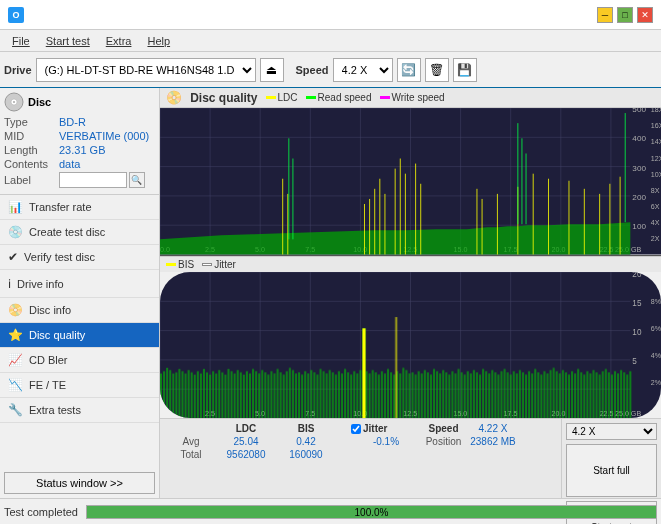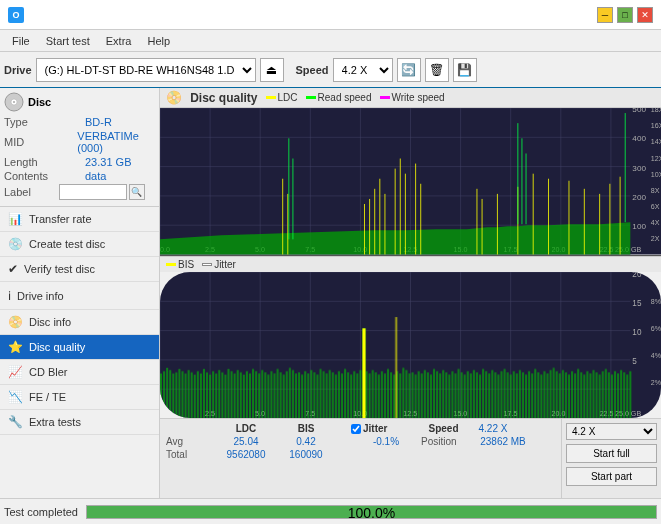--- a/index.html
+++ b/index.html
@@ -69,20 +69,21 @@
       display: flex;
       align-items: center;
       padding: 0 4px;
       border-bottom: 1px solid #ccc;
     }
     .menu-item {
       padding: 2px 8px;
       cursor: pointer;
       color: #333;
       font-size: 11px;
+      text-decoration: underline;
     }
 
     
     .toolbar {
       background: #f0f0f0;
       height: 36px;
       display: flex;
       align-items: center;
       padding: 0 4px;
       border-bottom: 1px solid #0369a1;
@@ -167,21 +168,20 @@
       margin-bottom: 2px;
     }
     .disc-row-label {
       width: 55px;
       color: #555;
       font-size: 11px;
     }
     .disc-row-value {
       color: #1565C0;
       font-size: 11px;
-      margin-left: 26px;
     }
     .label-input {
       border: 1px solid #aaa;
       height: 16px;
       width: 68px;
       font-size: 10px;
       padding: 0 2px;
     }
     .label-btn {
       width: 16px;
@@ -279,21 +279,21 @@
     .stats-bar {
       background: #e8e8e8;
       height: 80px;
       border-top: 1px solid #ccc;
       display: flex;
       align-items: stretch;
     }
     .stat-label {
       font-size: 10px;
       color: #555;
-      text-align: left;
+      text-align: center;
     }
     .stat-value {
       font-size: 10px;
       color: #1565C0;
       text-align: center;
     }
     .stat-header {
       font-size: 10px;
       color: #333;
       font-weight: bold;
@@ -301,21 +301,21 @@
     }
     .stats-right {
       width: 100px;
       display: flex;
       flex-direction: column;
       padding: 4px;
       gap: 4px;
       border-left: 1px solid #ccc;
     }
     .start-btn {
-      padding: 3px 6px;
+      padding: 20px 6px;
       background: #f0f0f0;
       border: 1px solid #aaa;
       cursor: pointer;
       font-size: 10px;
       white-space: nowrap;
     }
 
     
     .statusbar {
       height: 26px;
@@ -340,21 +340,21 @@
     .progress-bar-fill {
       height: 100%;
       background: #4CAF50;
     }
     .progress-text {
       position: absolute;
       top: 0;
       left: 0;
       right: 0;
       text-align: center;
-      font-size: 14px;
+      font-size: 10px;
       line-height: 14px;
     }
   </style>
 </head>
 <body>
 
 <div class="titlebar">
   <div class="titlebar-left">
     <div class="titlebar-icon">O</div>
   </div>
@@ -458,20 +458,21 @@
         <span class="nav-item-icon">📉</span>
         <span>FE / TE</span>
       </div>
       <div class="nav-item">
         <span class="nav-item-icon">🔧</span>
         <span>Extra tests</span>
       </div>
     </div>
 
     <div style="flex:1"></div>
+    <button class="status-btn">Status window &gt;&gt;</button>
   </div>
 
   <div style="flex:1; display:flex; flex-direction:column;">
 
     <div class="chart-header">
       <span style="font-size:13px;color:#1565C0;">📀</span>
       <span class="chart-title">Disc quality</span>
       <div class="legend-item">
         <div class="legend-dot" style="background:#ffff00;"></div>
         <span>LDC</span>
@@ -825,21 +826,21 @@
             <span class="stat-value">4.22 X</span>
           </div>
         </div>
 
         <div style="display:grid; grid-template-columns:50px 60px 60px 15px 70px 80px; margin-bottom:2px;">
           <span class="stat-label">Avg</span>
           <span class="stat-value">25.04</span>
           <span class="stat-value">0.42</span>
           <span></span>
           <span class="stat-value">-0.1%</span>
-          <div style="display:grid;grid-template-columns:45px 50px;gap:12px;">
+          <div style="display:grid;grid-template-columns:45px 50px;gap:2px;">
             <span class="stat-label">Position</span>
             <span class="stat-value">23862 MB</span>
           </div>
         </div>
 
 
         <div style="display:grid; grid-template-columns:50px 60px 60px 15px 70px 80px;">
           <span class="stat-label">Total</span>
           <span class="stat-value">9562080</span>
           <span class="stat-value">160090</span>

